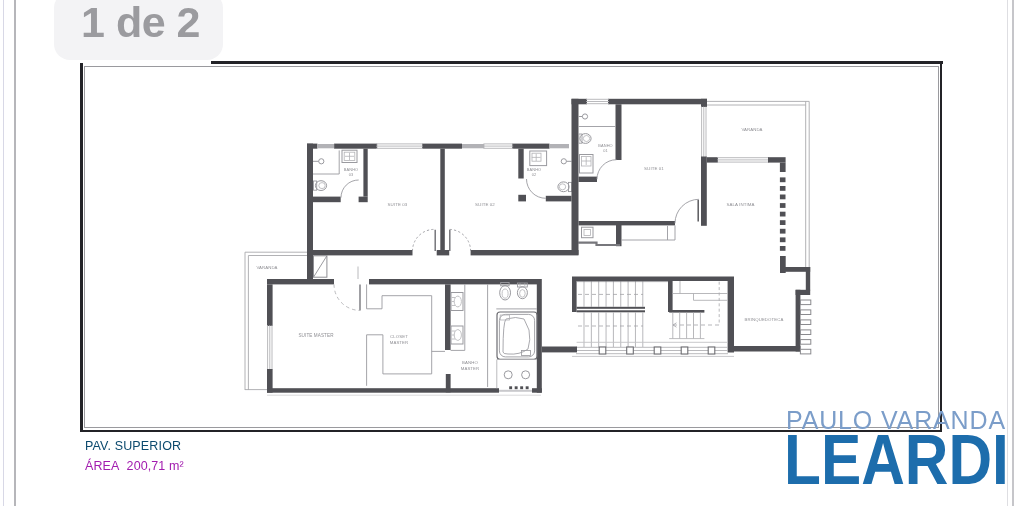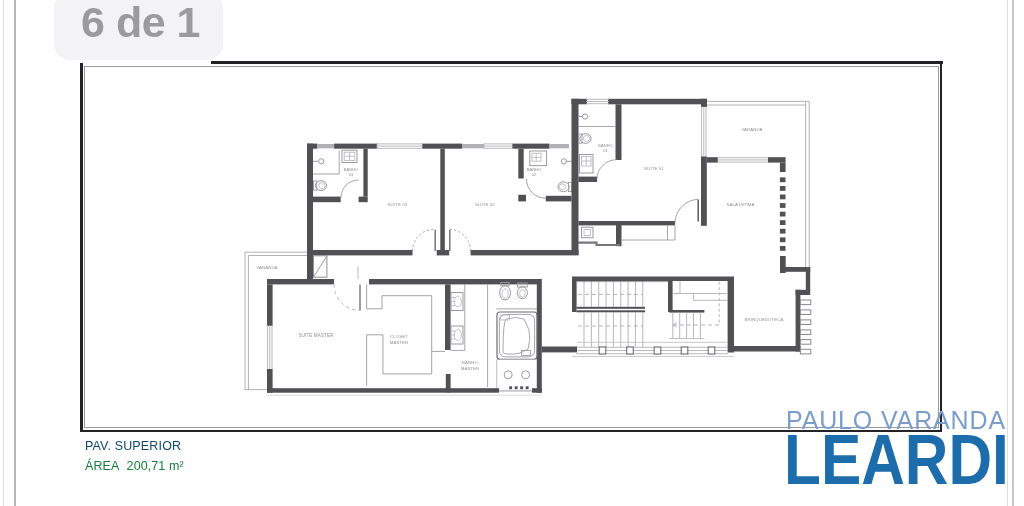--- a/index.html
+++ b/index.html
@@ -22,21 +22,21 @@
 <div class="abs" style="left:210.5px;top:61.3px;width:732px;height:2.4px;background:#232327;"></div>
 
 <div class="abs" style="left:940.1px;top:61.3px;width:2.4px;height:371.2px;background:#232327;"></div>
 
 <div class="abs" style="left:80.3px;top:430px;width:862.2px;height:2.4px;background:#232327;"></div>
 
 <div class="abs" style="left:84.2px;top:65.8px;width:854.4px;height:362.5px;border:1.4px solid #9a9a9e;box-sizing:border-box;"></div>
 
 <div class="abs" style="left:54px;top:-8px;width:169px;height:68px;background:#f3f3f5;border-radius:16px;"></div>
 
-<div class="abs" style="left:56px;top:0px;width:169px;height:44px;color:#9b9b9f;font-size:43px;font-weight:700;text-align:center;line-height:45px;letter-spacing:-0.5px;">6 de 1</div>
+<div class="abs" style="left:56px;top:0px;width:169px;height:44px;color:#9b9b9f;font-size:43px;font-weight:700;text-align:center;line-height:45px;letter-spacing:-0.5px;">1 de 2</div>
 
 <svg class="abs" style="left:0;top:0;" width="1024" height="506" viewBox="0 0 1024 506">
 <g fill="none" stroke-linecap="butt">
 
 <rect x="307" y="143.6" width="10.4" height="5.1" fill="#505055"></rect>
 <rect x="334.1" y="143.6" width="43.1" height="5.1" fill="#505055"></rect>
 <rect x="422.1" y="143.6" width="39.9" height="5.1" fill="#505055"></rect>
 
 <rect x="317.4" y="144.0" width="16.7" height="4.3" fill="#b2b2b6"></rect>
 
@@ -399,17 +399,17 @@
       <rect x="800.4" y="329.9" width="10.4" height="4.6" fill="#fff" stroke="#8a8a8e" stroke-width="1"></rect>
       <rect x="800.4" y="339.6" width="10.4" height="4.6" fill="#fff" stroke="#8a8a8e" stroke-width="1"></rect>
       <rect x="800.4" y="349.3" width="10.4" height="4.6" fill="#fff" stroke="#8a8a8e" stroke-width="1"></rect>
 
 <text x="764" y="321.4" font-size="4.3" fill="#8f8f94" text-anchor="middle" letter-spacing="0.1" font-family="Liberation Sans, sans-serif">BRINQUEDOTECA</text>
 </g>
 </svg>
 
 <div class="abs" style="left:85px;top:439px;color:#0c4a6e;font-size:12.5px;letter-spacing:0.15px;">PAV. SUPERIOR</div>
 
-<div class="abs" style="left:85px;top:459px;color:#15803d;font-size:12.5px;letter-spacing:0.1px;">ÁREA&nbsp; 200,71 m²</div>
+<div class="abs" style="left:85px;top:459px;color:#a21caf;font-size:12.5px;letter-spacing:0.1px;">ÁREA&nbsp; 200,71 m²</div>
 
 <div class="abs" id="lg1" style="left:786px;top:408.2px;color:#7b9dc9;font-size:25px;line-height:25px;letter-spacing:0.85px;white-space:nowrap;">PAULO VARANDA</div>
 
 <div class="abs" id="lg2" style="left:783.8px;top:423.8px;color:#1d6dac;font-size:71px;line-height:71px;font-weight:700;white-space:nowrap;transform:scaleX(0.851);transform-origin:left top;">LEARDI</div>
 
 </body></html>

